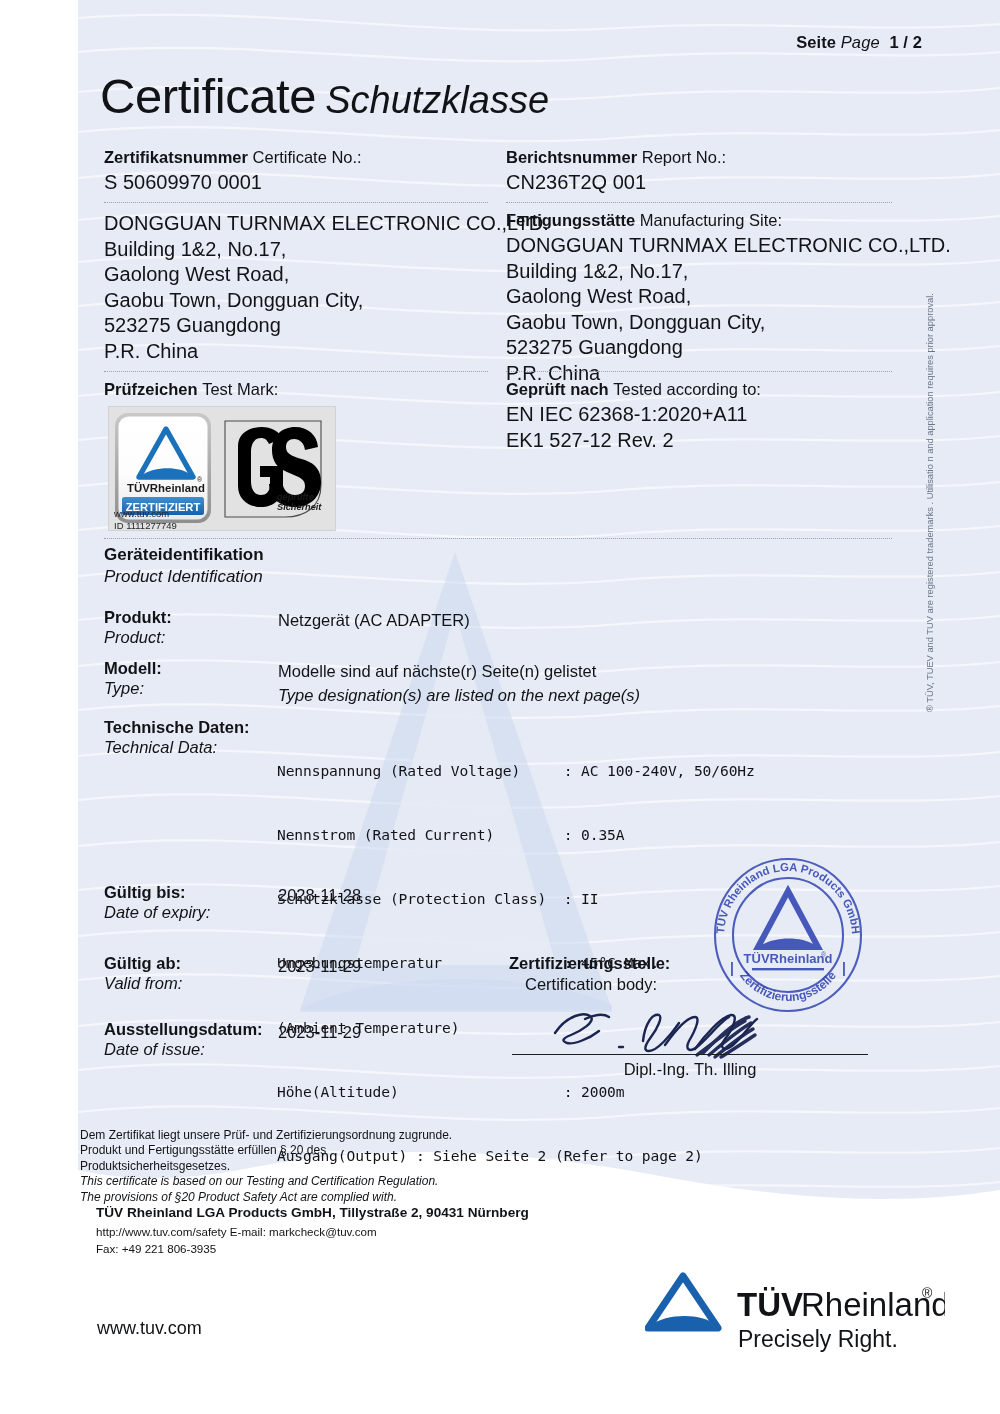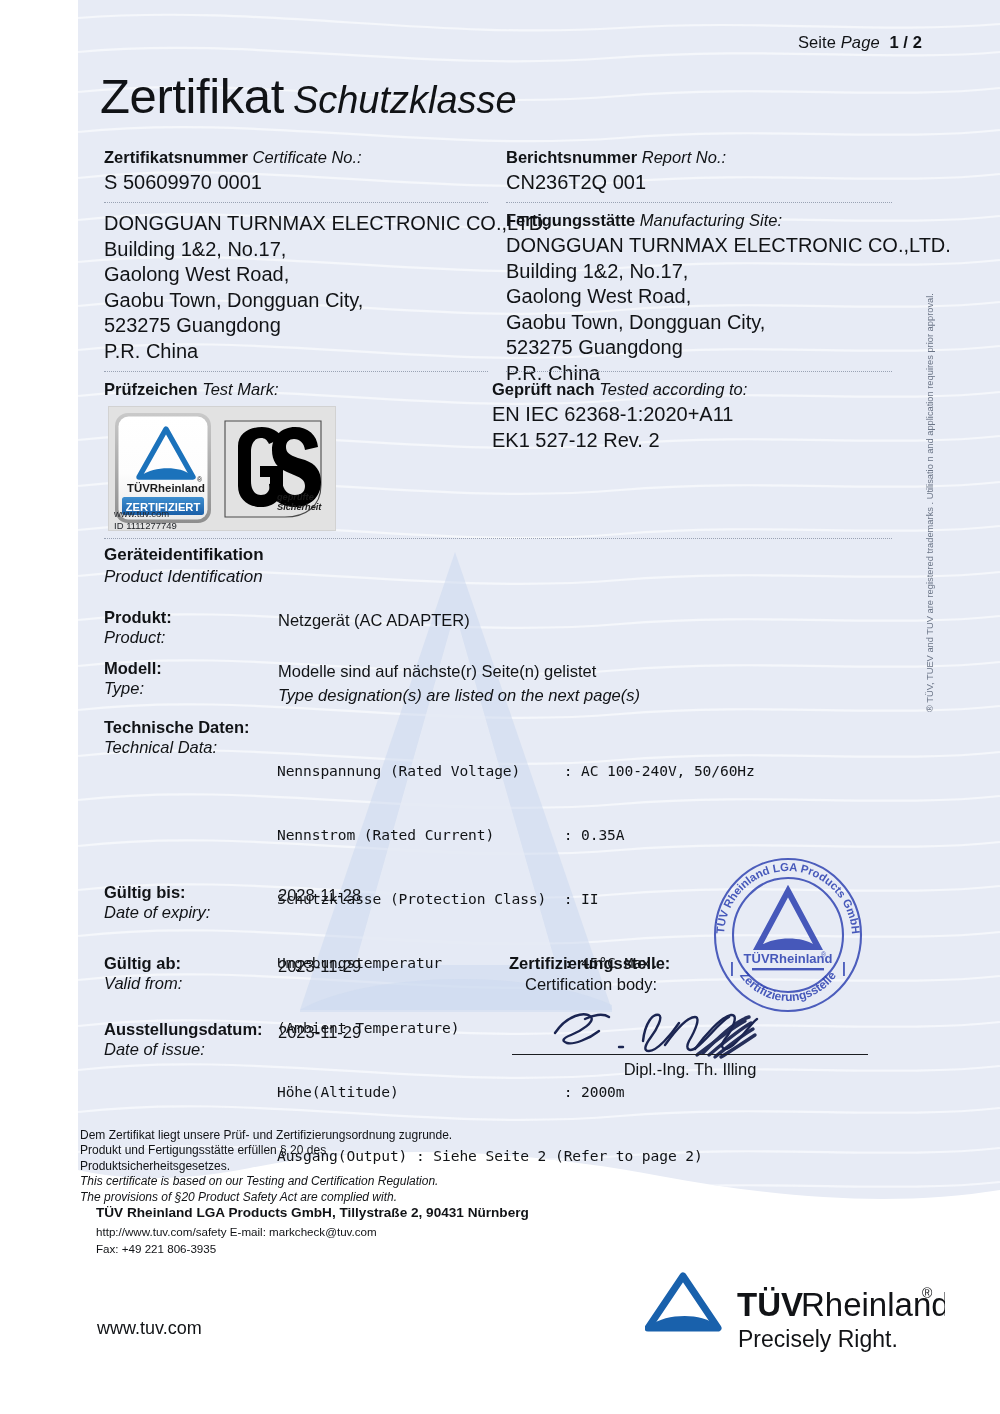--- a/index.html
+++ b/index.html
@@ -10,31 +10,31 @@
     color:#111316;
   }
   
   #bg-panel{position:absolute;left:0;top:0;width:1000px;height:1414px;z-index:0;}
   
   #watermark{position:absolute;left:0;top:0;width:1000px;height:1414px;z-index:1;}
   
   .page{position:absolute;left:0;top:0;width:1000px;height:1414px;z-index:3;}
 
   .pageno{position:absolute;right:78px;top:33px;font-size:16.5px;letter-spacing:.1px;white-space:nowrap;}
-  .pageno b{font-weight:normal;margin-left:20px;}
+  .pageno b{font-weight:bold;margin-left:20px;}
   .pageno i{font-style:italic;font-weight:normal;}
   .pageno .num{font-weight:bold;margin-left:5px;}
 
   h1.title{position:absolute;left:100px;top:68px;margin:0;font-size:49px;font-weight:400;letter-spacing:-0.4px;}
   h1.title .en{font-style:italic;font-size:38px;margin-left:9px;letter-spacing:0;}
 
   .dotted{position:absolute;border-top:1.6px dotted #9aa3b4;height:0;}
 
   .lbl{font-weight:bold;font-size:16.5px;}
-  .lbl .it{font-weight:normal;font-style:italic;}
+  .lbl .it{font-weight:normal;}
   .val{font-size:16.5px;line-height:25.5px;}
 
   .blk{position:absolute;}
   .blk .head{font-size:16.5px;margin-bottom:3px;}
   .blk .line{font-size:20px;line-height:25.5px;white-space:nowrap;}
 
   
   .markbox{position:absolute;left:108px;top:406px;width:226px;height:123px;background:#e2e2e2;
            border:1px solid #d2d2d2;}
   .markcaption{position:absolute;left:114px;top:508px;font-size:9.5px;line-height:11.5px;color:#23262b;}
@@ -134,21 +134,21 @@
 
 <div class="page">
 
   <div class="pageno">
     <b>Seite</b>
     <i>Page</i>
     <span class="num">1 / 2</span>
   </div>
 
   <h1 class="title">
-    <span>Zertifikat</span><span class="en">Schutzklasse</span>
+    <span>Certificate</span><span class="en">Schutzklasse</span>
   </h1>
 
   <div class="blk" style="left:104px;top:148px;">
     <div class="head lbl">
       <span>Zertifikatsnummer</span>
       <span class="it">Certificate No.:</span>
     </div>
     <div class="line val">S 50609970  0001</div>
   </div>
 
@@ -231,21 +231,21 @@
       </g>
       <text x="168" y="93" font-family="Liberation Sans, sans-serif" font-size="9.2" font-style="italic" font-weight="bold" fill="#1a1a1a">geprüfte</text>
       <text x="168" y="103" font-family="Liberation Sans, sans-serif" font-size="9.2" font-style="italic" font-weight="bold" fill="#1a1a1a">Sicherheit</text>
     </svg>
   </div>
   <div class="markcaption">
     <div>www.tuv.com</div>
     <div>ID  1111277749</div>
   </div>
 
-  <div class="blk" style="left:492px;top:380px;">
+  <div class="blk" style="left:506px;top:380px;">
     <div class="head lbl">
       <span>Geprüft nach</span>
       <span class="it">Tested according to:</span>
     </div>
     <div class="line val">EN IEC 62368-1:2020+A11</div>
     <div class="line val">EK1 527-12 Rev. 2</div>
   </div>
 
   <div class="dotted" style="left:104px;top:538px;width:788px;"></div>
 

